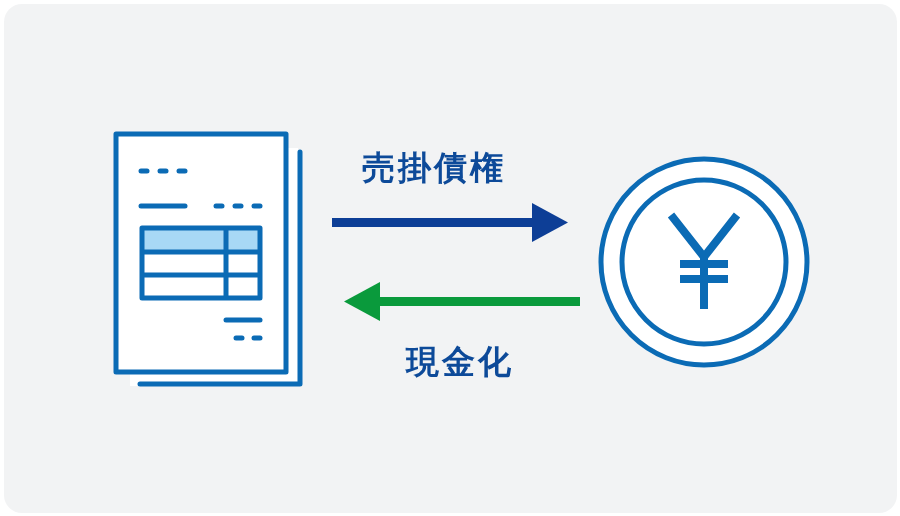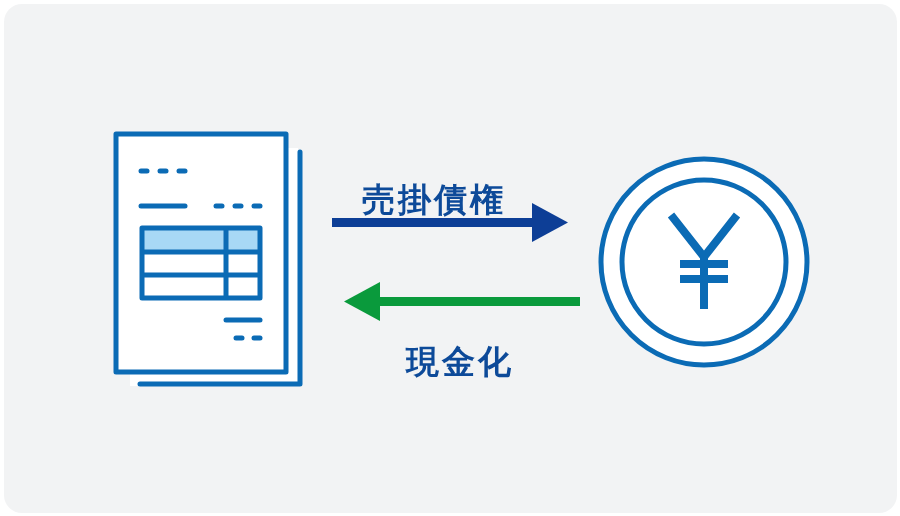--- a/index.html
+++ b/index.html
@@ -35,21 +35,21 @@
 
   <rect x="32" y="100" width="118" height="24" fill="#a8d8f5"></rect>
   <rect x="32" y="100" width="118" height="70" fill="none" stroke="#0b6bb5" stroke-width="5" stroke-linejoin="round"></rect>
   <g stroke="#0b6bb5" stroke-width="5">
     <line x1="32" y1="124" x2="150" y2="124"></line>
     <line x1="32" y1="147" x2="150" y2="147"></line>
     <line x1="116" y1="100" x2="116" y2="170"></line>
   </g>
 </svg>
 
-<div class="label" style="left:362px;top:146px;margin-top:32px;">売掛債権</div>
+<div class="label" style="left:362px;top:146px;">売掛債権</div>
 
 <svg width="240" height="40" style="left:332px;top:202px;" viewBox="0 0 240 40">
   <rect x="0" y="16" width="206" height="9" fill="#0d3e96"></rect>
   <polygon points="200,1 236,20.5 200,40" fill="#0d3e96"></polygon>
 </svg>
 
 <svg width="240" height="40" style="left:344px;top:281px;" viewBox="0 0 240 40">
   <rect x="30" y="16" width="206" height="9" fill="#0a9a3c"></rect>
   <polygon points="36,1 0,20.5 36,40" fill="#0a9a3c"></polygon>
 </svg>

